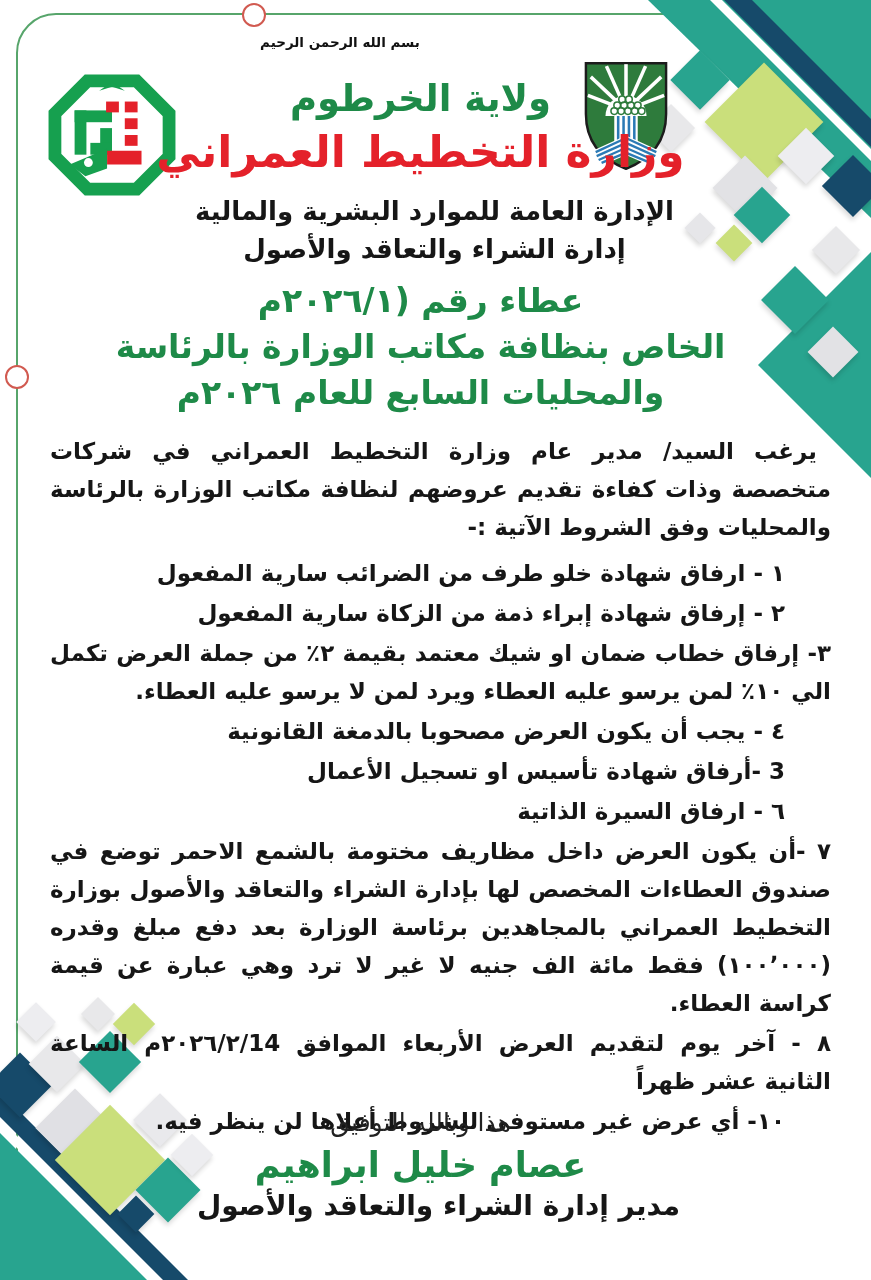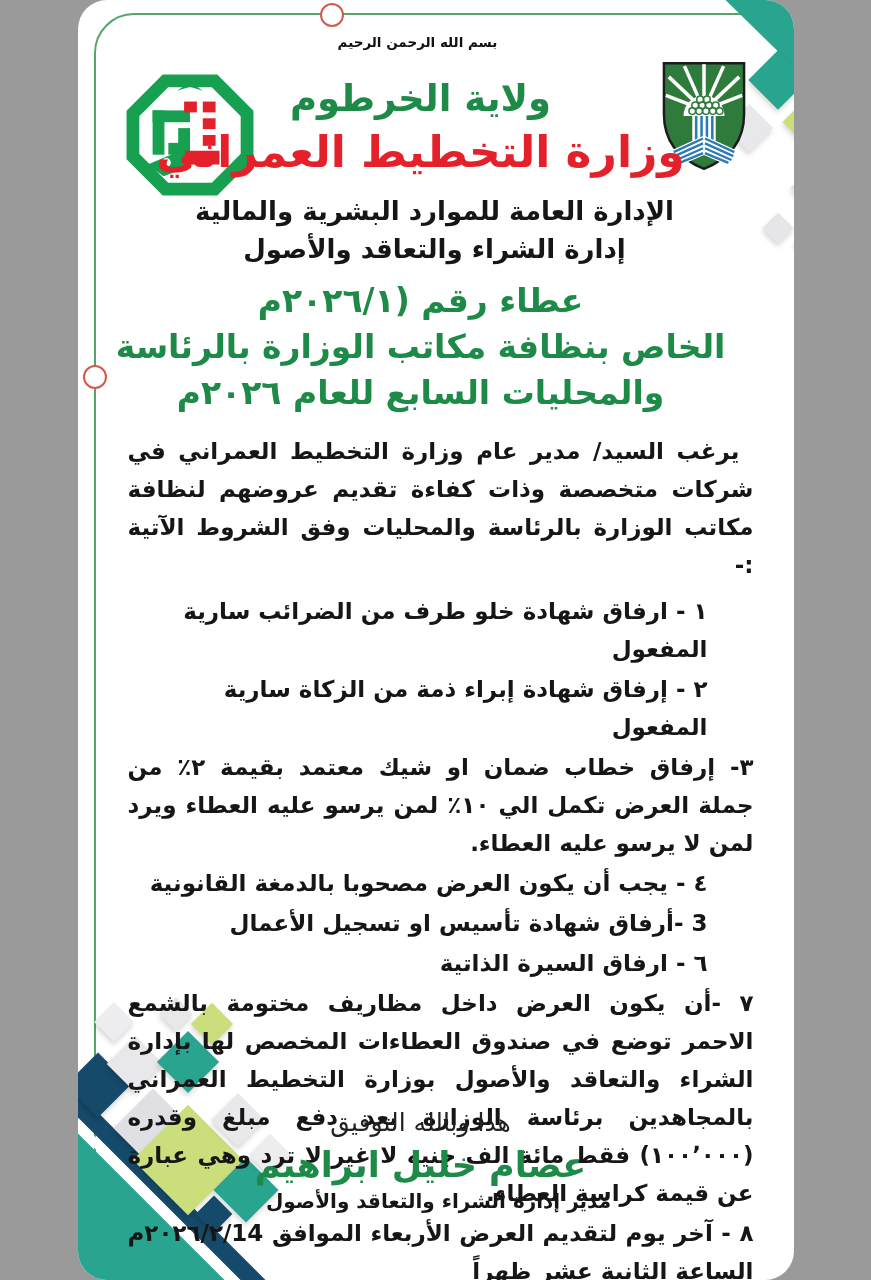--- a/index.html
+++ b/index.html
@@ -2,24 +2,23 @@
 <html lang="ar" style="--teal: #28a48f; --navy: #164a6a; --lime: #cadf7b; --green: #1e8a48; --red: #e4212a; --ink: #161616; --frame: #57a56b; --circle: #d15a50; --shield: #2e7b3c; --emblem: #16a04f;"><head>
 <meta charset="utf-8">
 <style>
   :root{
     --teal:#28a48f; --navy:#164a6a; --lime:#cadf7b; --green:#1e8a48;
     --red:#e4212a; --ink:#161616; --frame:#57a56b; --circle:#d15a50;
     --shield:#2e7b3c; --emblem:#16a04f;
   }
   html,body{margin:0;padding:0;background:#9a9a9a;}
   #page{
-    position:relative; width:716px; height:1280px; margin:0 auto;
+    position:relative; width:871px; height:1280px; margin:0 auto;
     background:#ffffff; overflow:hidden;
     font-family:"DejaVu Sans", sans-serif;
-    border-radius:29px;
   }
   
   .frame{
     position:absolute; left:16px; top:13px; width:1150px; height:1500px;
     border:2px solid var(--frame); border-radius:40px;
   }
   .ring{
     position:absolute; width:20px; height:20px; border-radius:50%;
     background:#fff; border:2.5px solid var(--circle);
   }
@@ -54,21 +53,21 @@
     position:absolute; left:50px; right:40px; top:432px;
     direction:rtl; color:var(--ink); font-weight:bold; font-size:23px; line-height:38px;
   }
   .intro{text-align:justify; text-indent:14px; margin:0 0 8px 0;}
   .cond{text-align:right; padding-right:46px; margin:0 0 2px 0;}
   .cond.wide{text-align:justify; padding-right:0;}
   
   .foot{position:absolute; left:0; right:30px; top:1108px; text-align:center; direction:rtl;}
   .f-closing{font-size:25px; font-weight:normal; color:#222;}
   .f-name   {font-size:35px; font-weight:bold; color:var(--green); margin-top:8px;}
-  .f-title  {font-size:20px; font-weight:bold; color:var(--ink);  margin-top:4px; letter-spacing:0;padding-left:36px;}
+  .f-title  {font-size:28px; font-weight:bold; color:var(--ink);  margin-top:4px; letter-spacing:0;padding-left:36px;}
   
   .logo{position:absolute;}
   .logo.left {left:48px; top:74px;}
   .logo.right{left:582px; top:59px;}
 </style>
 </head>
 <body>
 
 <div id="page">
 

